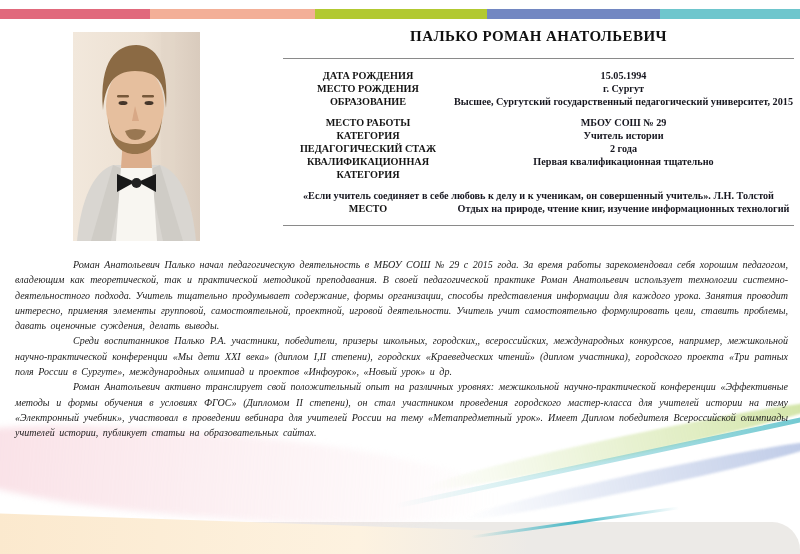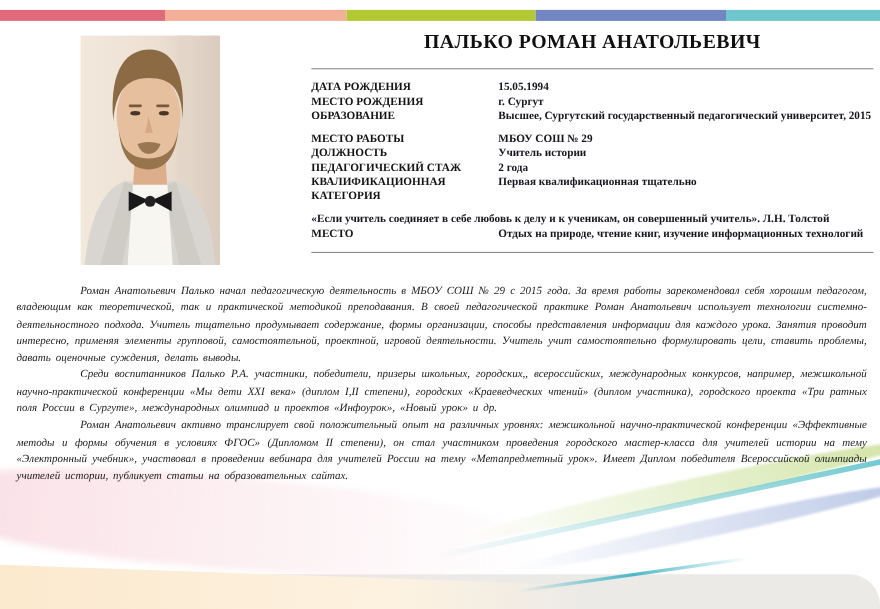--- a/index.html
+++ b/index.html
@@ -12,26 +12,26 @@
   .top-stripe span { height:100%; }
   .seg-0 { width:18.8%; } .seg-1 { width:20.6%; } .seg-2 { width:21.5%; }
   .seg-3 { width:21.6%; } .seg-4 { width:17.5%; }
 
   
   .photo { position:absolute; left:73px; top:32px; width:127px; height:209px; z-index:2; overflow:hidden; }
   .photo svg { display:block; width:100%; height:100%; }
 
   
   .info { position:absolute; left:283px; top:28px; width:511px; z-index:2; }
-  .title { text-align:center; font-size:18px; font-weight:bold; color:#101010; letter-spacing:.4px; }
+  .title { text-align:center; font-size:15px; font-weight:bold; color:#101010; letter-spacing:.4px; }
   .rule { border:none; border-top:1px solid #8a8a8a; height:0; }
   .rule-top { margin-top:13px; }
   .rule-bottom { margin-top:10px; }
   .fields { margin-top:10px; font-size:10.2px; font-weight:bold; color:#16161f; }
-  .field-row { display:flex; line-height:13px; }
+  .field-row { display:flex; line-height:13px;text-align:center; }
   .field-row.gap { margin-top:8px; }
   .field-label { width:170px; flex:none; color:#141414; }
   .field-value { flex:1; }
   .field-value.oneline { white-space:nowrap; }
 
   
   .bio { position:absolute; left:15px; top:257px; width:773px; z-index:3;
          font-style:italic; font-size:10px; line-height:15.3px; color:#1b1b1b;
          text-align:justify; word-spacing:2px; }
   .bio p { text-indent:58px; }
@@ -118,21 +118,21 @@
       </div>
       <div class="field-row">
         <div class="field-label">ОБРАЗОВАНИЕ</div>
         <div class="field-value oneline">Высшее, Сургутский государственный педагогический университет, 2015</div>
       </div>
       <div class="field-row gap">
         <div class="field-label">МЕСТО РАБОТЫ</div>
         <div class="field-value oneline">МБОУ СОШ № 29</div>
       </div>
       <div class="field-row">
-        <div class="field-label">ДОЛЖНОСТЬ</div>
+        <div class="field-label">КАТЕГОРИЯ</div>
         <div class="field-value oneline">Учитель истории</div>
       </div>
       <div class="field-row">
         <div class="field-label">ПЕДАГОГИЧЕСКИЙ СТАЖ</div>
         <div class="field-value oneline">2 года</div>
       </div>
       <div class="field-row">
         <div class="field-label">КВАЛИФИКАЦИОННАЯ КАТЕГОРИЯ</div>
         <div class="field-value oneline">Первая квалификационная тщательно</div>
       </div>

